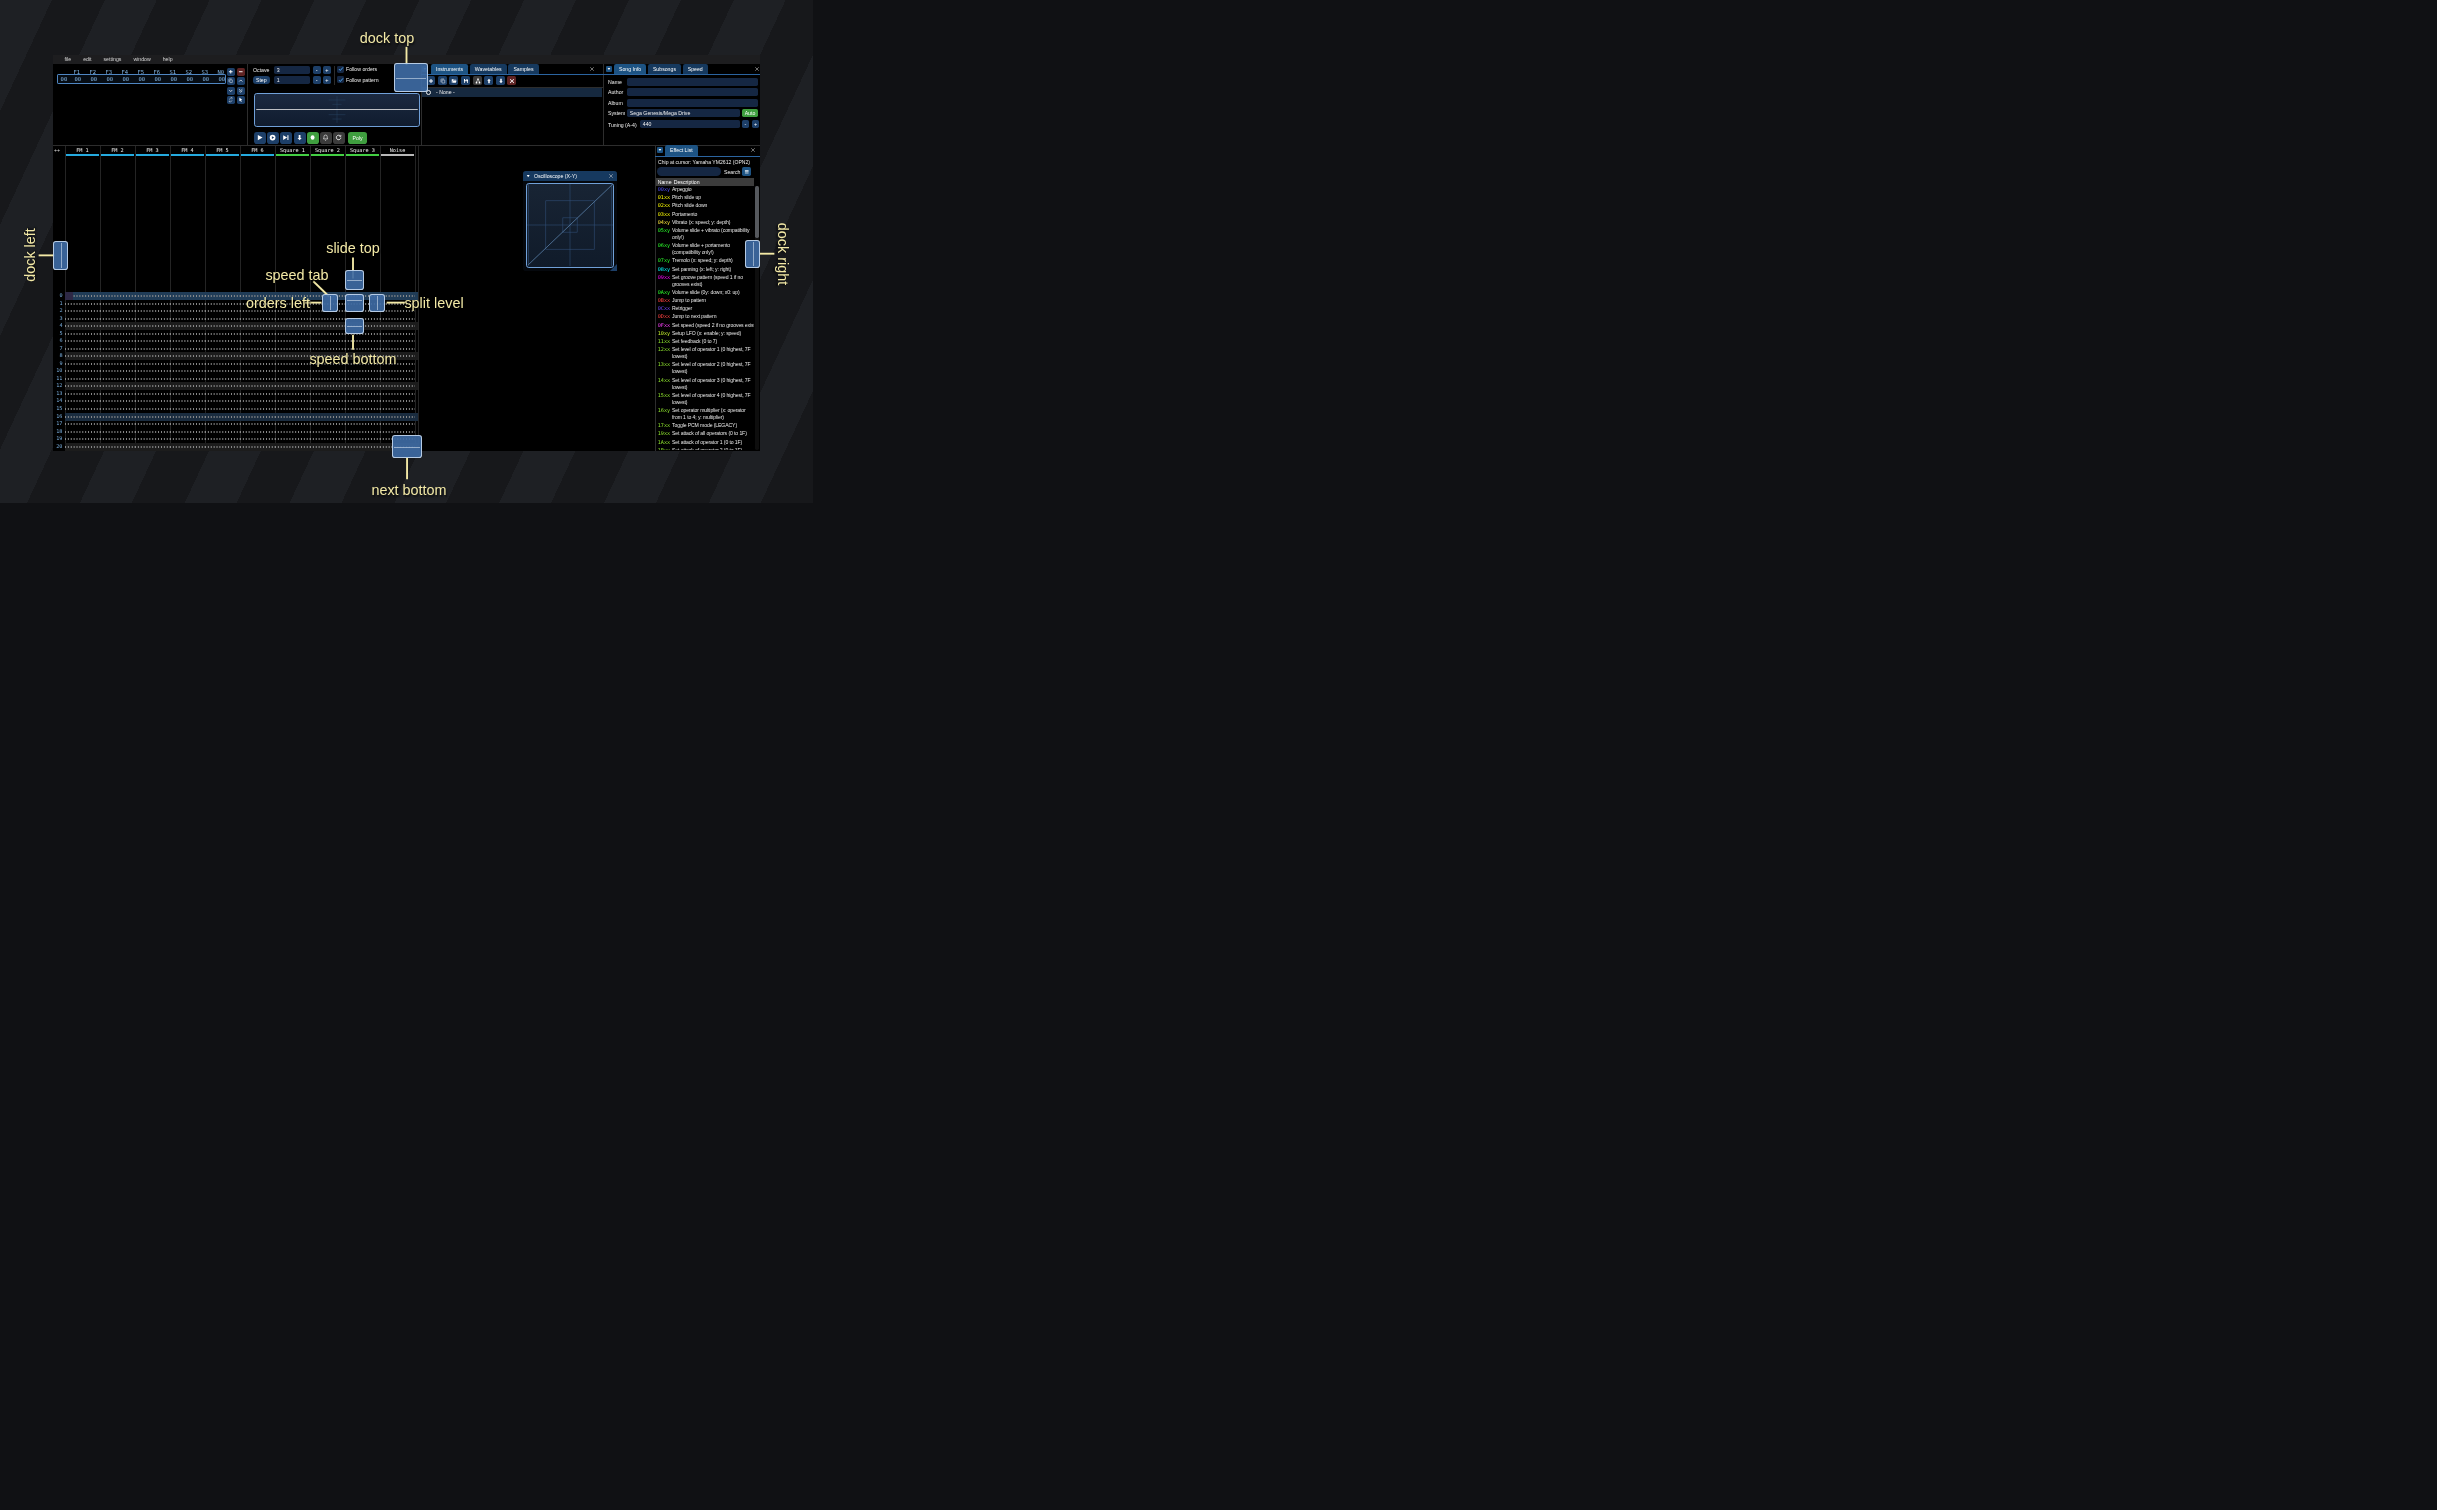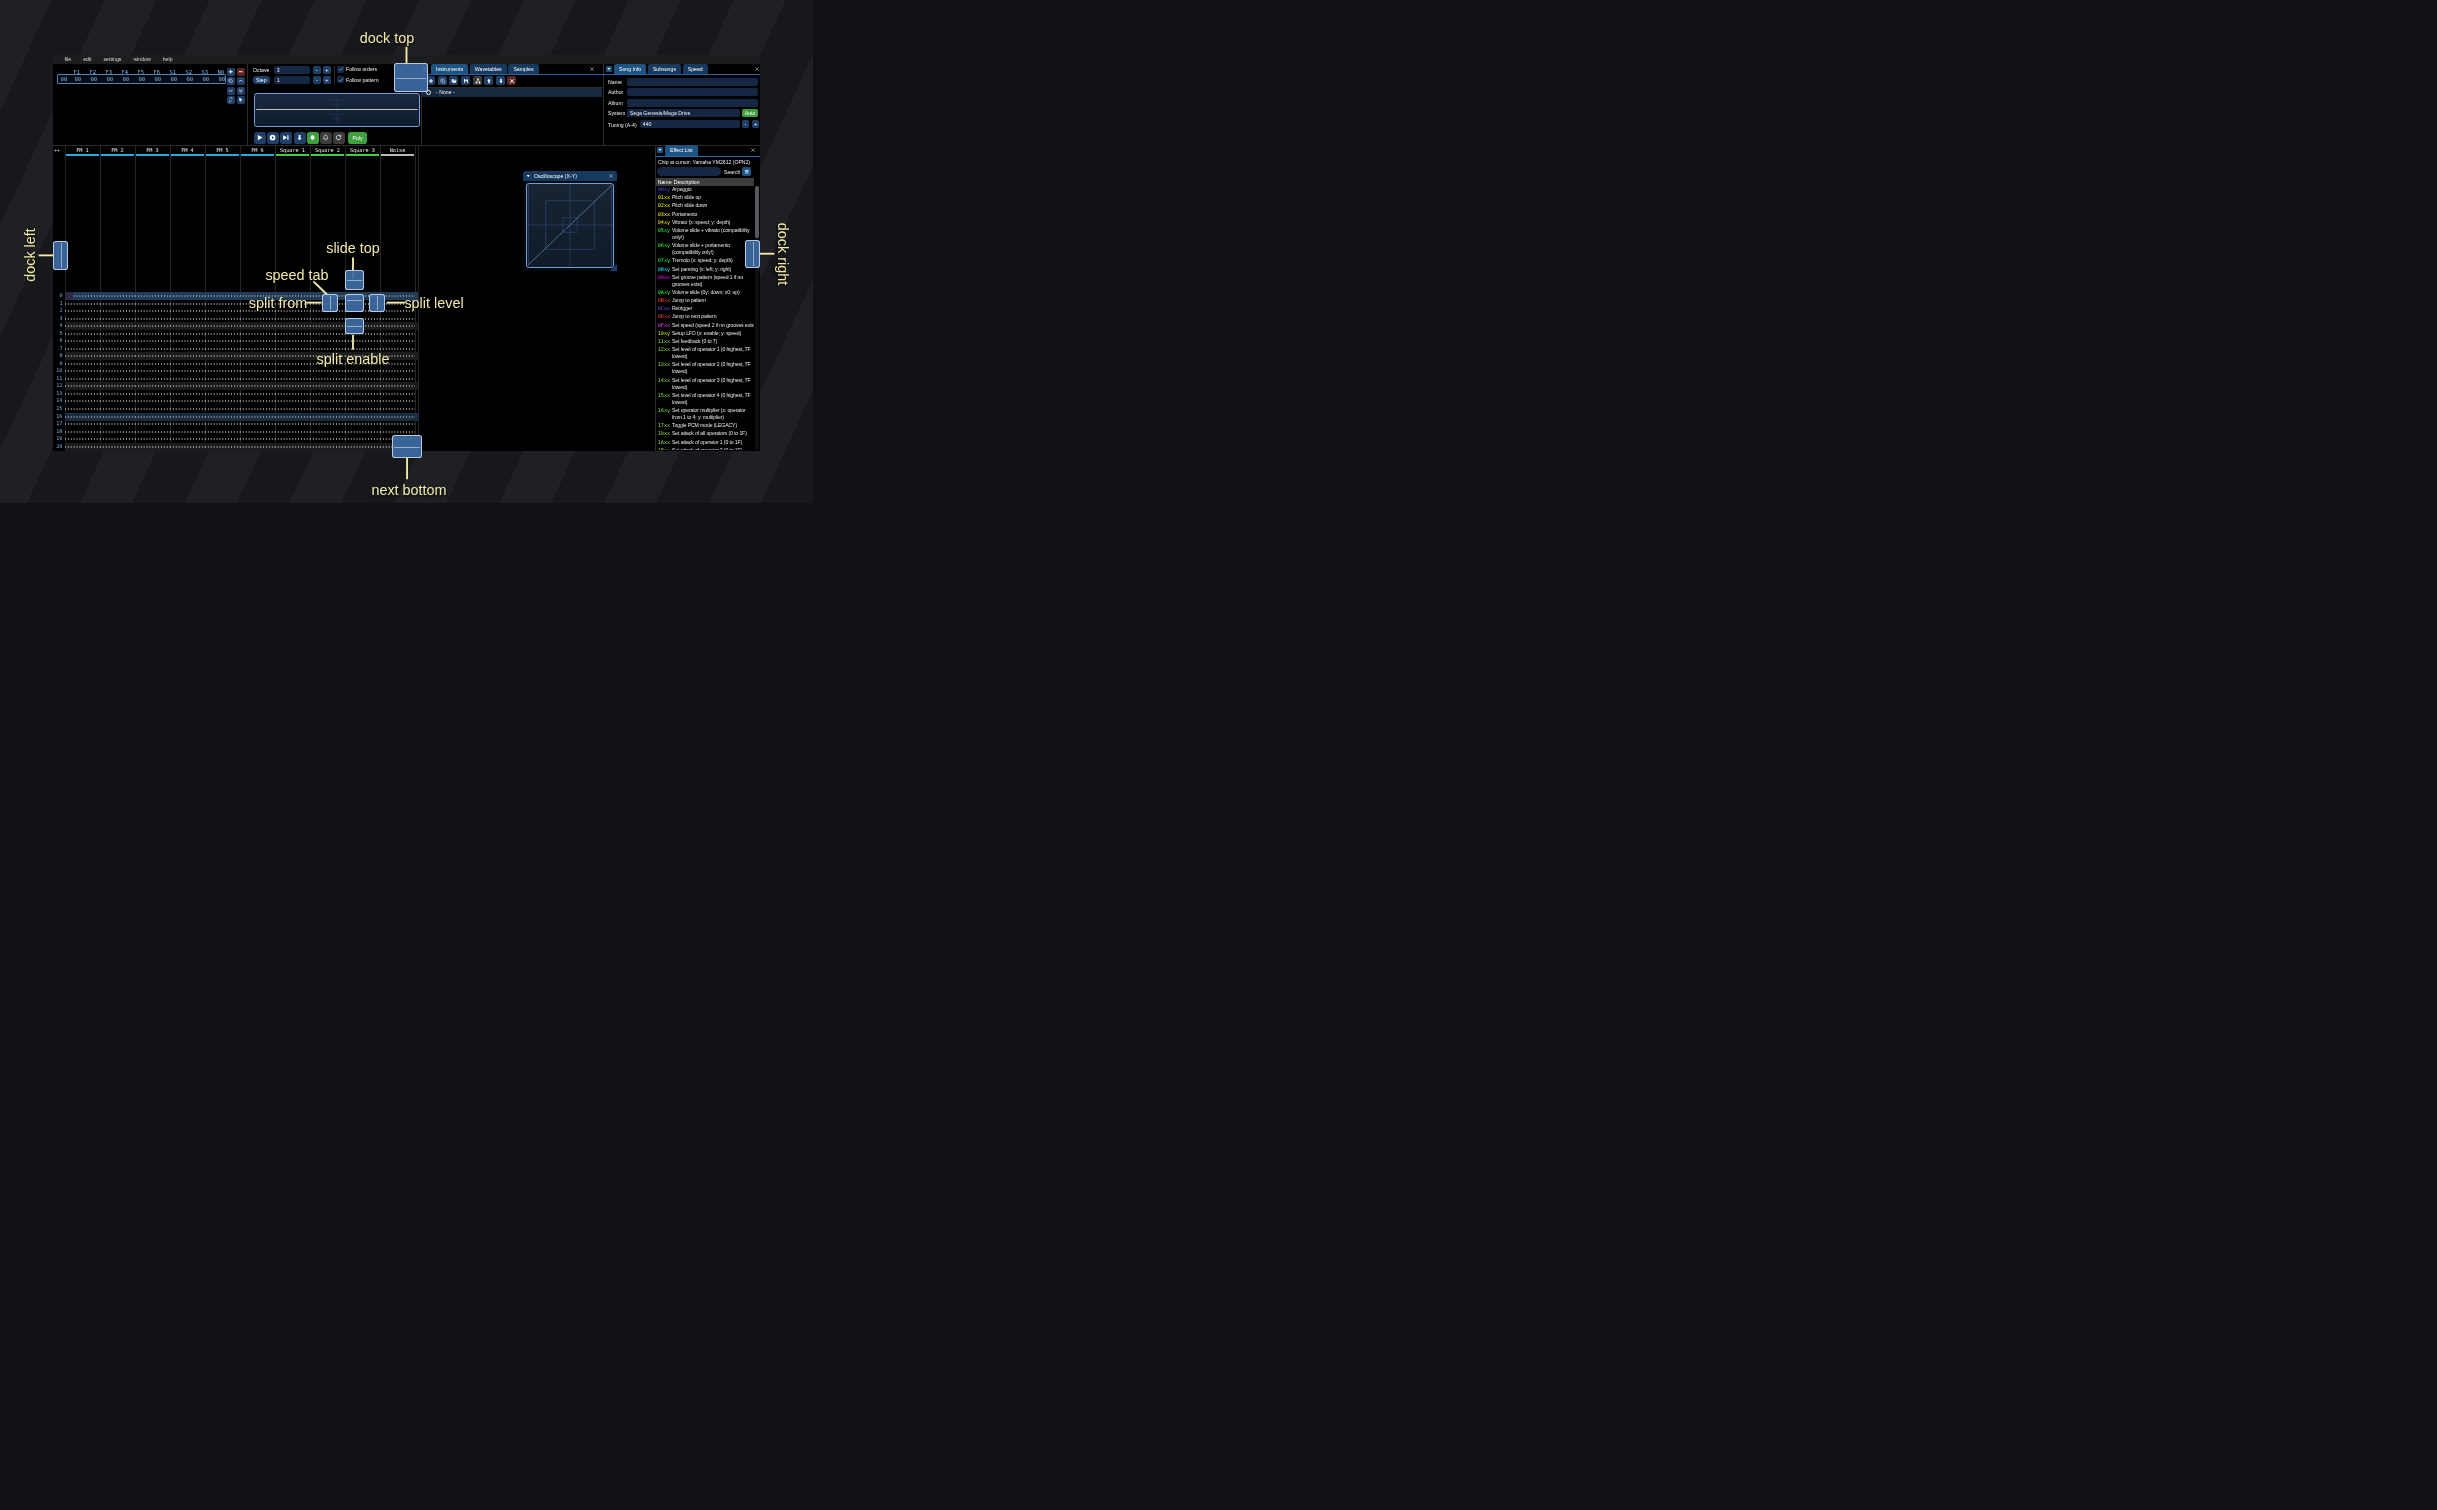--- a/index.html
+++ b/index.html
@@ -1002,18 +1002,18 @@
   <div class="dockbtn" style="left:345px;top:318px;width:18.5px;height:16.4px;">
       <div class="dv-h"></div>
     </div>
 
   <div class="docklabel" style="left:343px;top:30px;width:88px;">dock top</div>
   <div class="docklabel" style="left:365px;top:482px;width:88px;">next bottom</div>
   <div class="docklabel rotl" style="left:-9.4px;top:247px;width:77px;">dock left</div>
   <div class="docklabel rotr" style="left:744px;top:246px;width:77px;">dock right</div>
   <div class="docklabel" style="left:309px;top:240px;width:88px;">slide top</div>
   <div class="docklabel" style="left:253px;top:267px;width:88px;">speed tab</div>
-  <div class="docklabel" style="left:234px;top:295px;width:88px;">split from</div>
+  <div class="docklabel" style="left:234px;top:295px;width:88px;">orders left</div>
   <div class="docklabel" style="left:390px;top:295px;width:88px;">split level</div>
-  <div class="docklabel" style="left:309px;top:351px;width:88px;">split enable</div>
+  <div class="docklabel" style="left:309px;top:351px;width:88px;">speed bottom</div>
 
 </div>
 
 
 </body></html>

